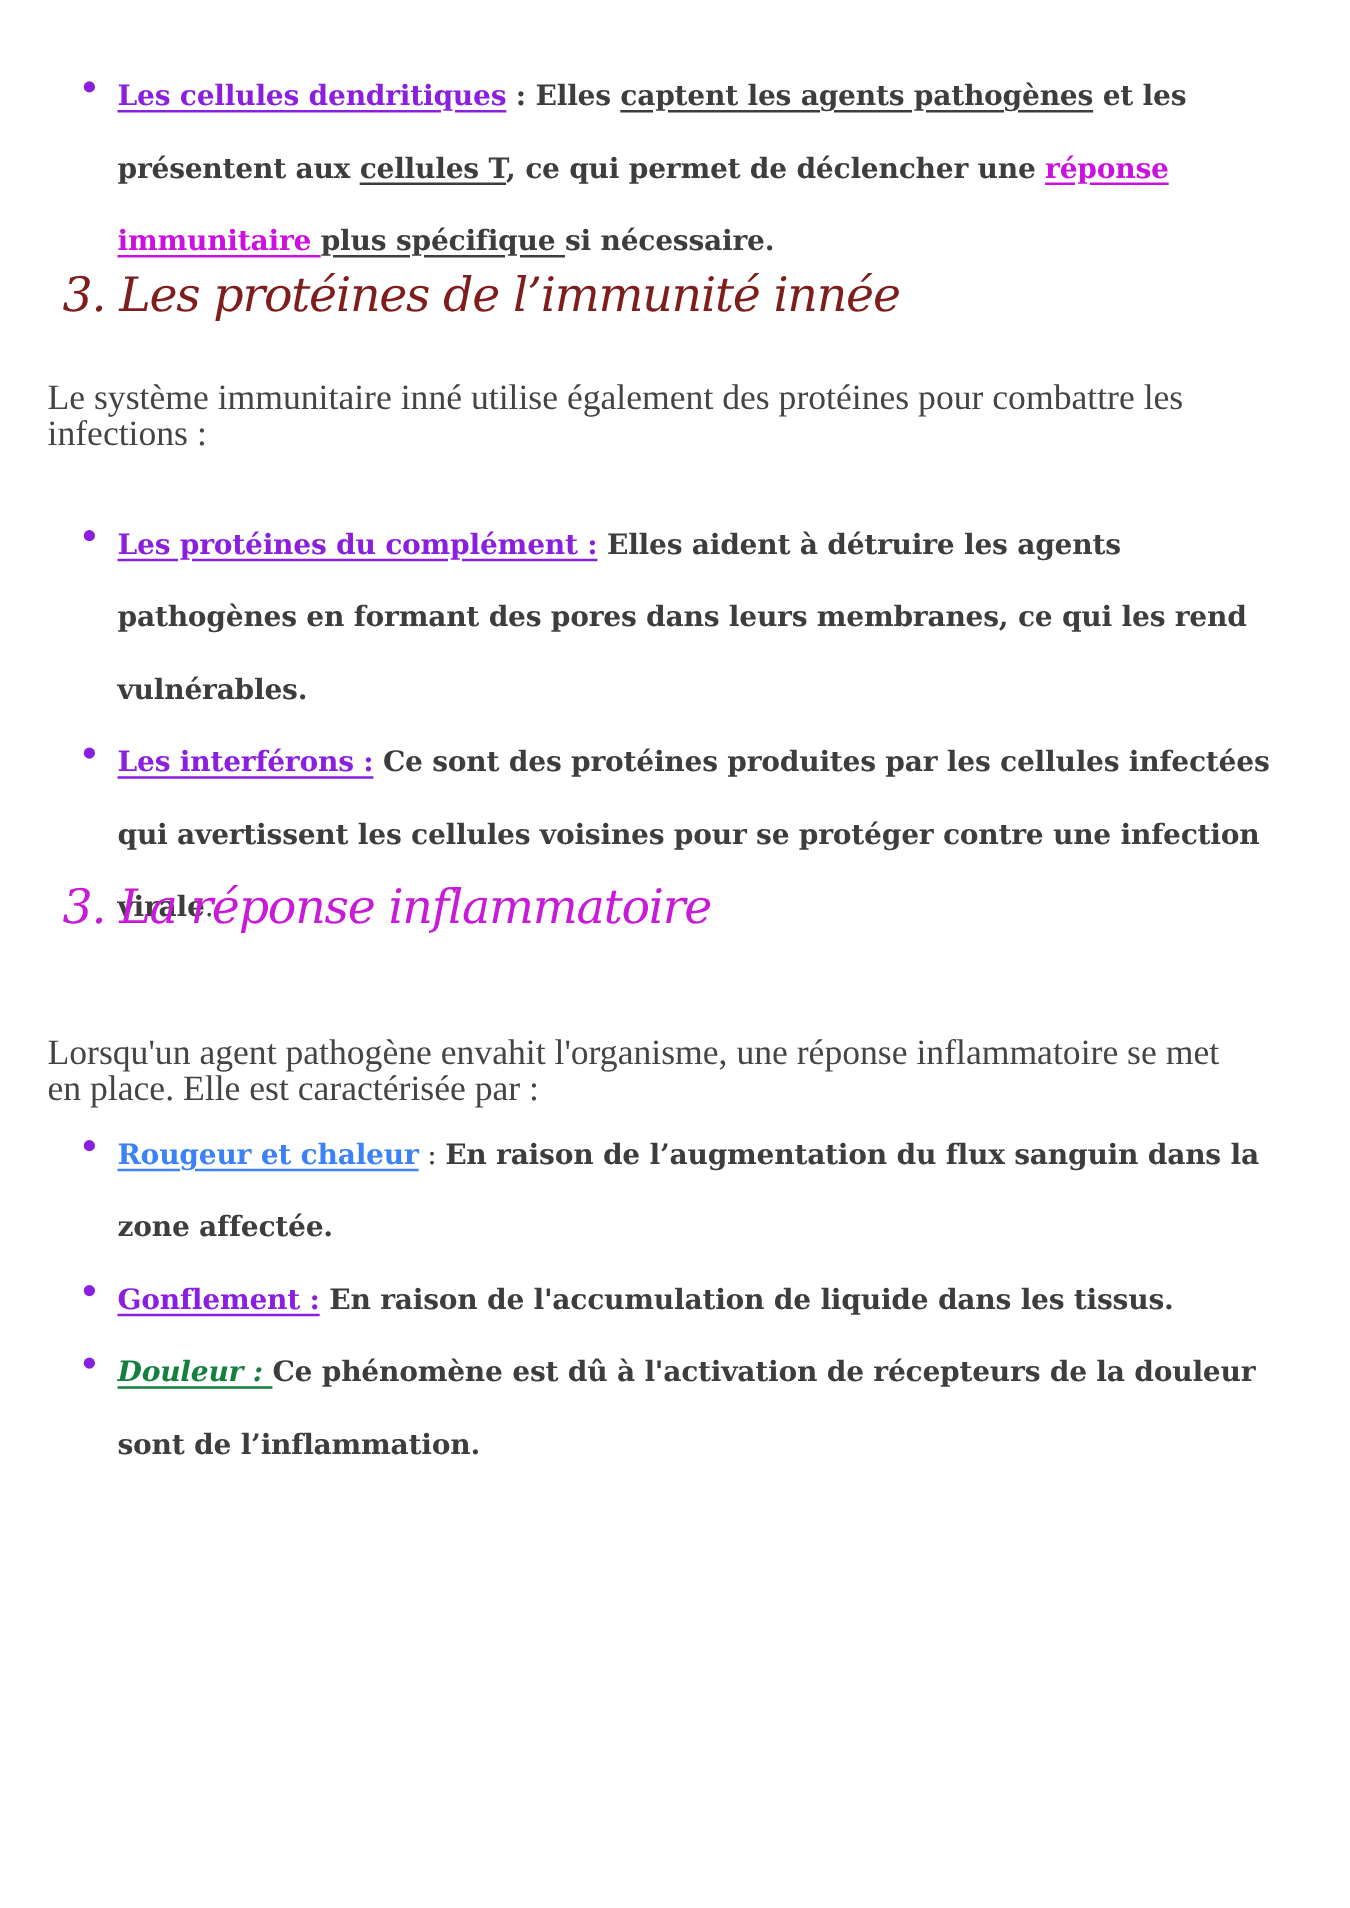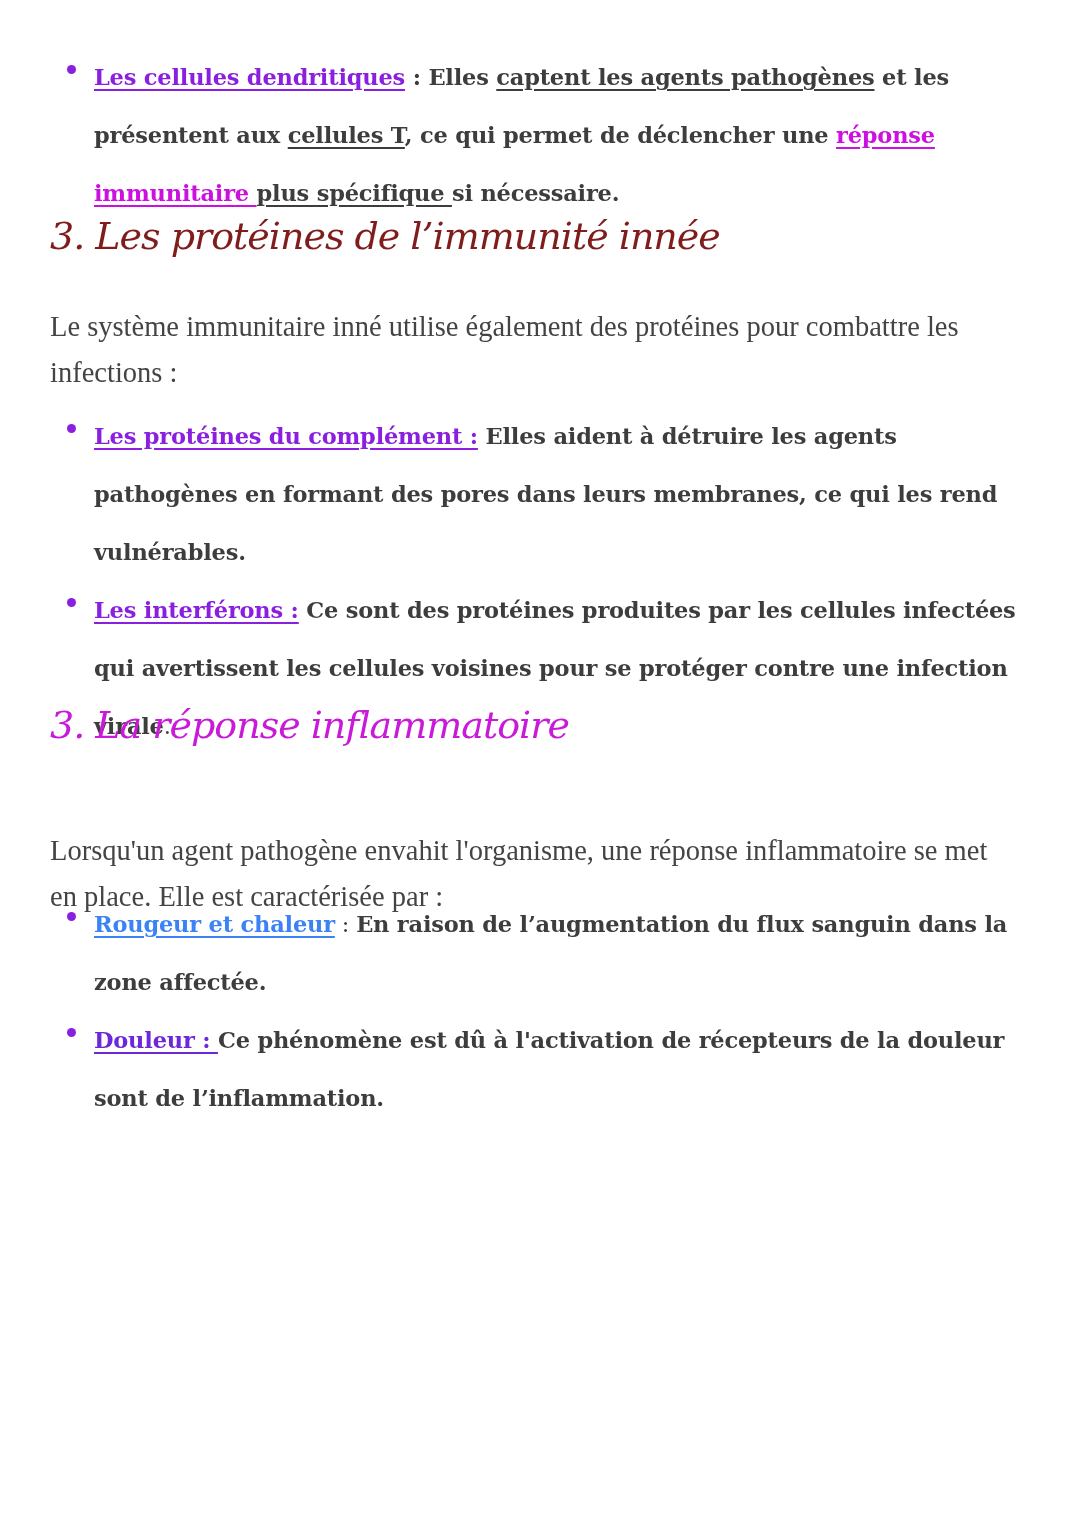--- a/index.html
+++ b/index.html
@@ -5,21 +5,21 @@
   html, body { margin: 0; padding: 0; background: #ffffff; }
   body { width: 1080px; height: 1526px; position: relative; overflow: hidden; }
   .page { position: absolute; left: 0; top: 0; width: 1080px; }
   ul.blist { list-style: none; margin: 0; padding: 0; position: absolute; left: 64px; width: 970px; }
   ul.blist li { position: relative; padding-left: 30px; font-family: "DejaVu Serif", serif; font-weight: bold; font-size: 22.5px; line-height: 58px; color: #3d3d3d; letter-spacing: -0.2px; }
   ul.blist li .dot { position: absolute; left: 3px; top: 17px; width: 9px; height: 9px; border-radius: 50%; }
   .term { text-decoration: underline; text-decoration-thickness: 2px; text-underline-offset: 4px; }
   .ul { text-decoration: underline; text-decoration-thickness: 2px; text-underline-offset: 4px; }
   .light { font-weight: normal; }
   h2.script { position: absolute; left: 50px; margin: 0; font-family: "DejaVu Serif", serif; font-style: italic; font-weight: normal; font-size: 38px; letter-spacing: -1px; }
-  p.body { position: absolute; left: 50px; width: 940px; margin: 0; font-family: "Liberation Serif", serif; font-size: 28.5px; line-height: 46px; color: #444444; }
+  p.body { position: absolute; left: 38px; width: 940px; margin: 0; font-family: "Liberation Serif", serif; font-size: 28.5px; line-height: 29px; color: #444444; }
 </style>
 </head>
 <body>
 
 <div class="page">
 
   <ul class="blist" style="top:48px;">
     <li>
       <span class="dot" style="background:#8b1fe0;"></span>
       <span class="term" style="color:#8b1fe0;">Les cellules dendritiques</span><span> : Elles </span><span class="ul">captent les agents pathogènes</span><span> et les présentent aux </span><span class="ul">cellules T</span><span>, ce qui permet de déclencher une </span><span class="term" style="color:#cc10e0;">réponse immunitaire </span><span class="ul">plus spécifique </span><span>si nécessaire.</span>
@@ -43,17 +43,21 @@
   <h2 class="script" style="top:703px; color:#c81ad8;">3. La réponse inflammatoire</h2>
   <p class="body" style="top:792px;margin-top:36px;">Lorsqu'un agent pathogène envahit l'organisme, une réponse inflammatoire se met en place. Elle est caractérisée par :</p>
 
   <ul class="blist" style="top:895px;">
     <li>
       <span class="dot" style="background:#8b1fe0;"></span>
       <span class="term" style="color:#3b82f6;">Rougeur et chaleur</span><span class="light"> : </span><span>En raison de l’augmentation du flux sanguin dans la zone affectée.</span>
     </li>
     <li>
       <span class="dot" style="background:#8b1fe0;"></span>
-      <span class="term" style="color:#6d28d9;">Douleur : </span><span>Ce phénomène est dû à l'activation de récepteurs de la douleur sont de l’inflammation.</span>
+      <span class="term" style="color:#8b1fe0;">Gonflement :</span><span> En raison de l'accumulation de liquide dans les tissus.</span>
+    </li>
+    <li>
+      <span class="dot" style="background:#8b1fe0;"></span>
+      <span class="term" style="color:#15803d;font-style:italic;">Douleur : </span><span>Ce phénomène est dû à l'activation de récepteurs de la douleur sont de l’inflammation.</span>
     </li>
   </ul>
 
 </div>
 
 </body></html>

